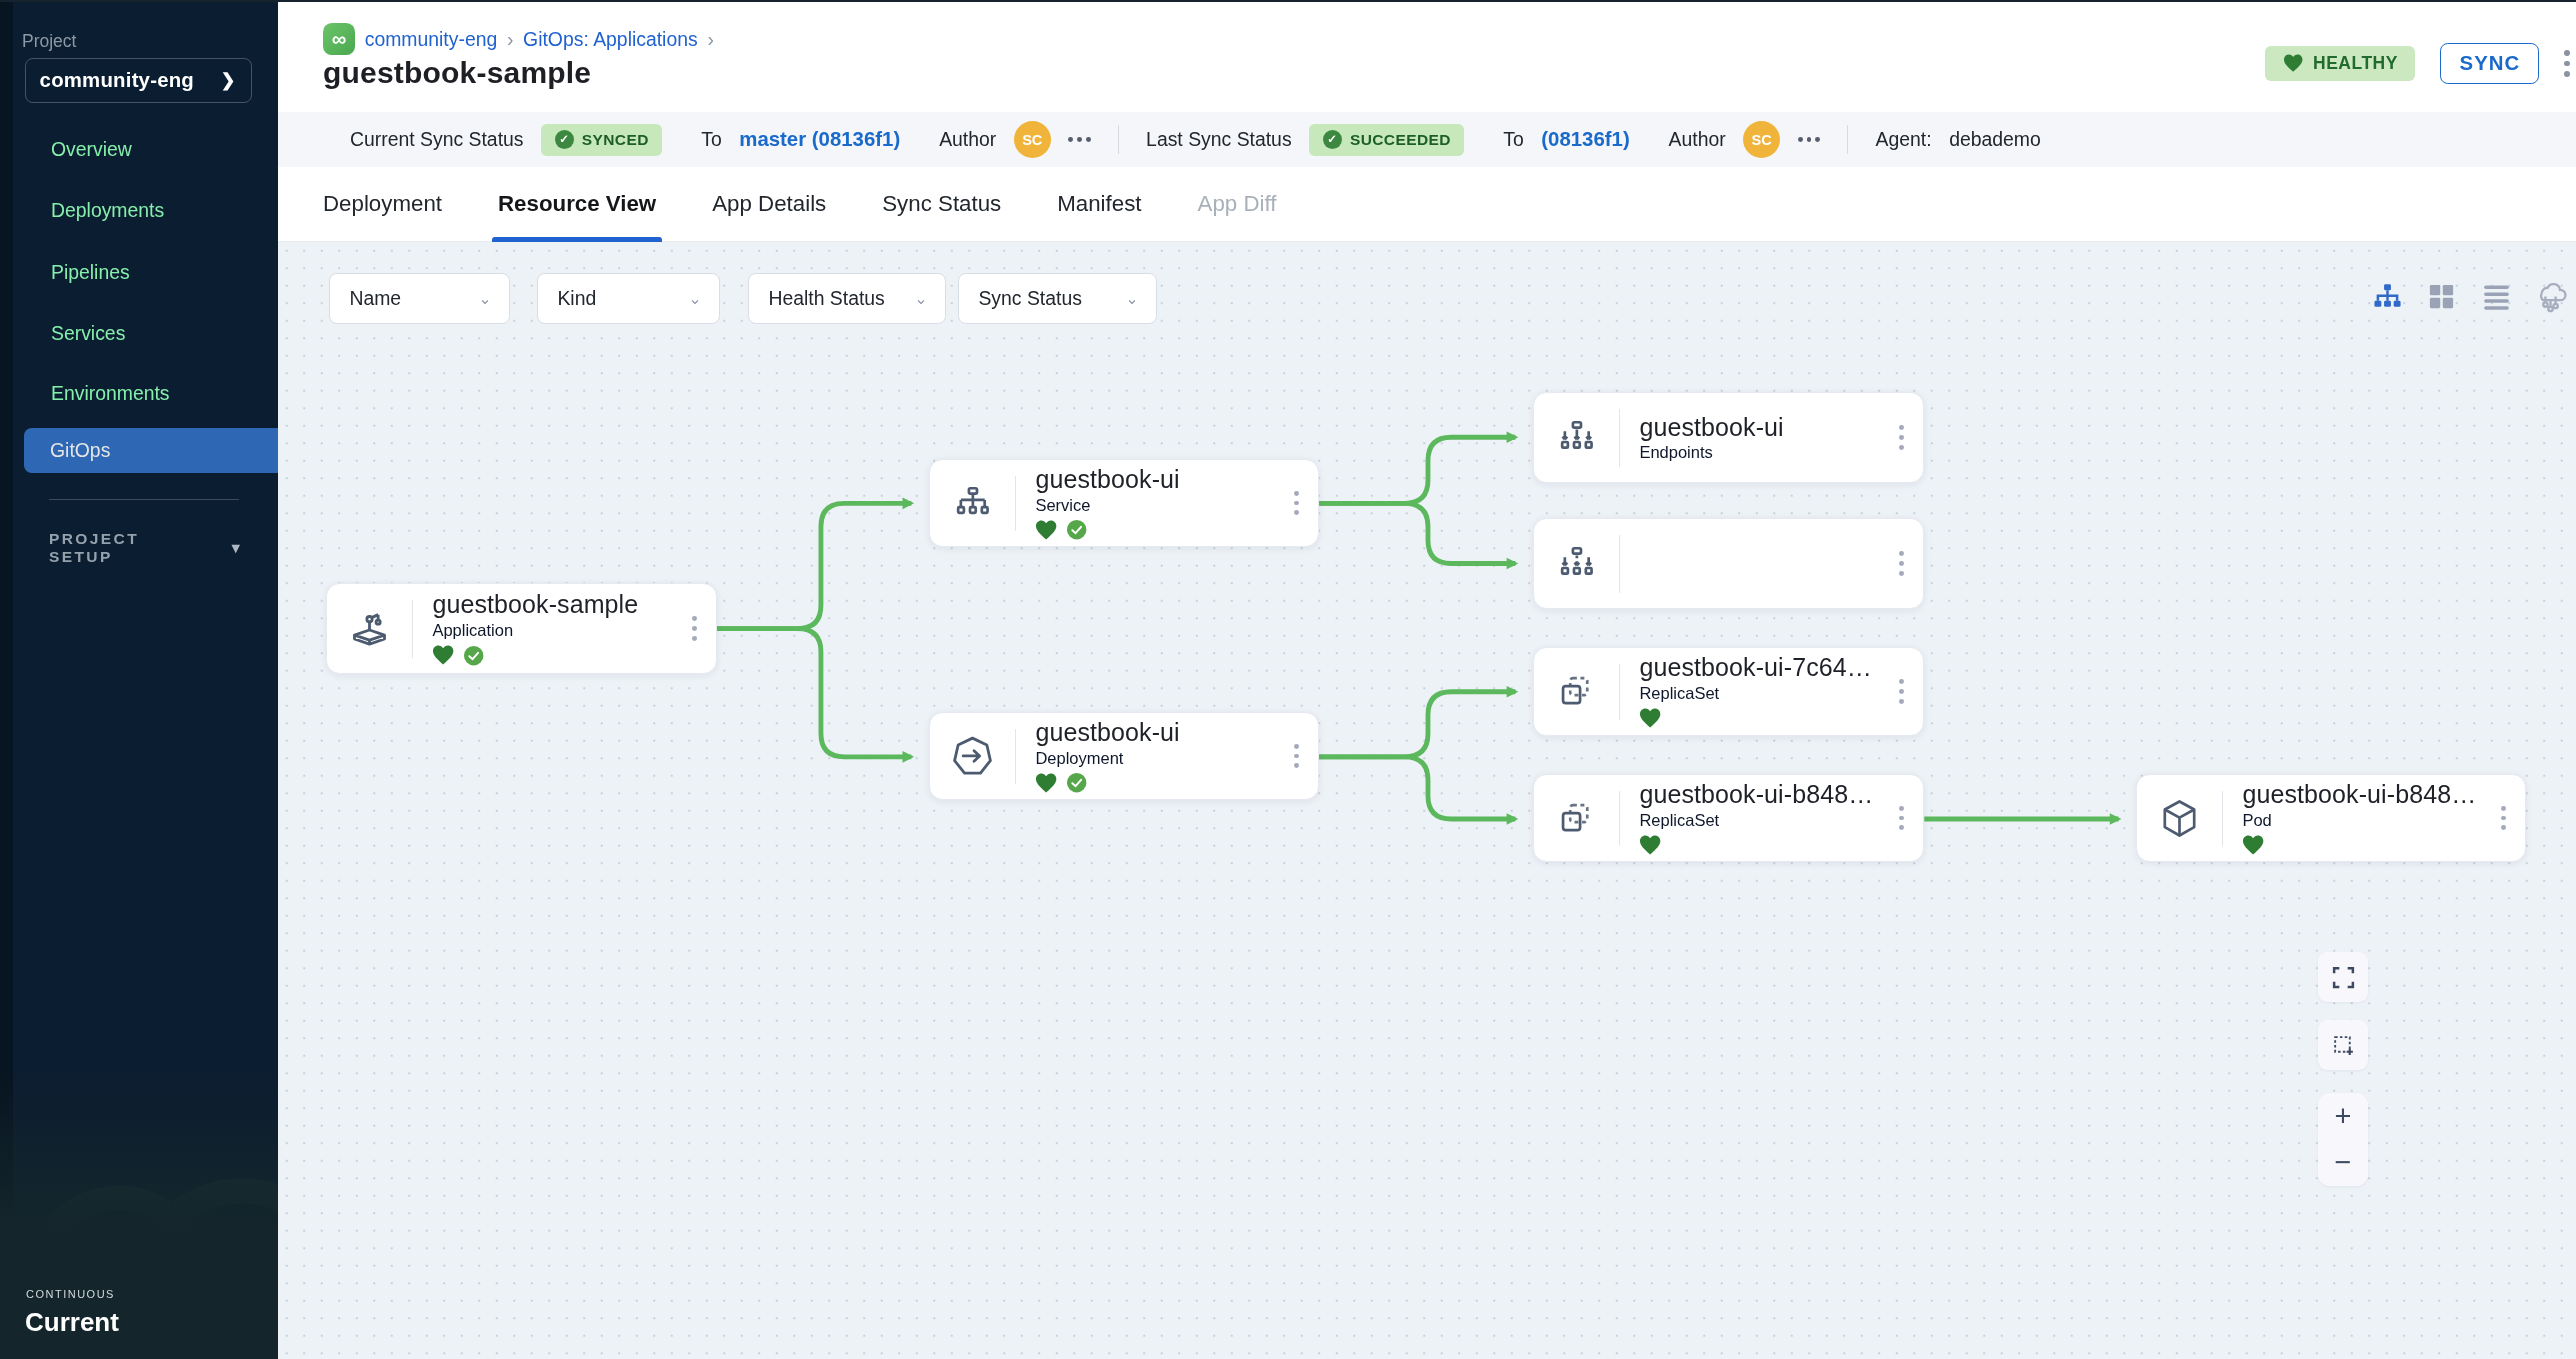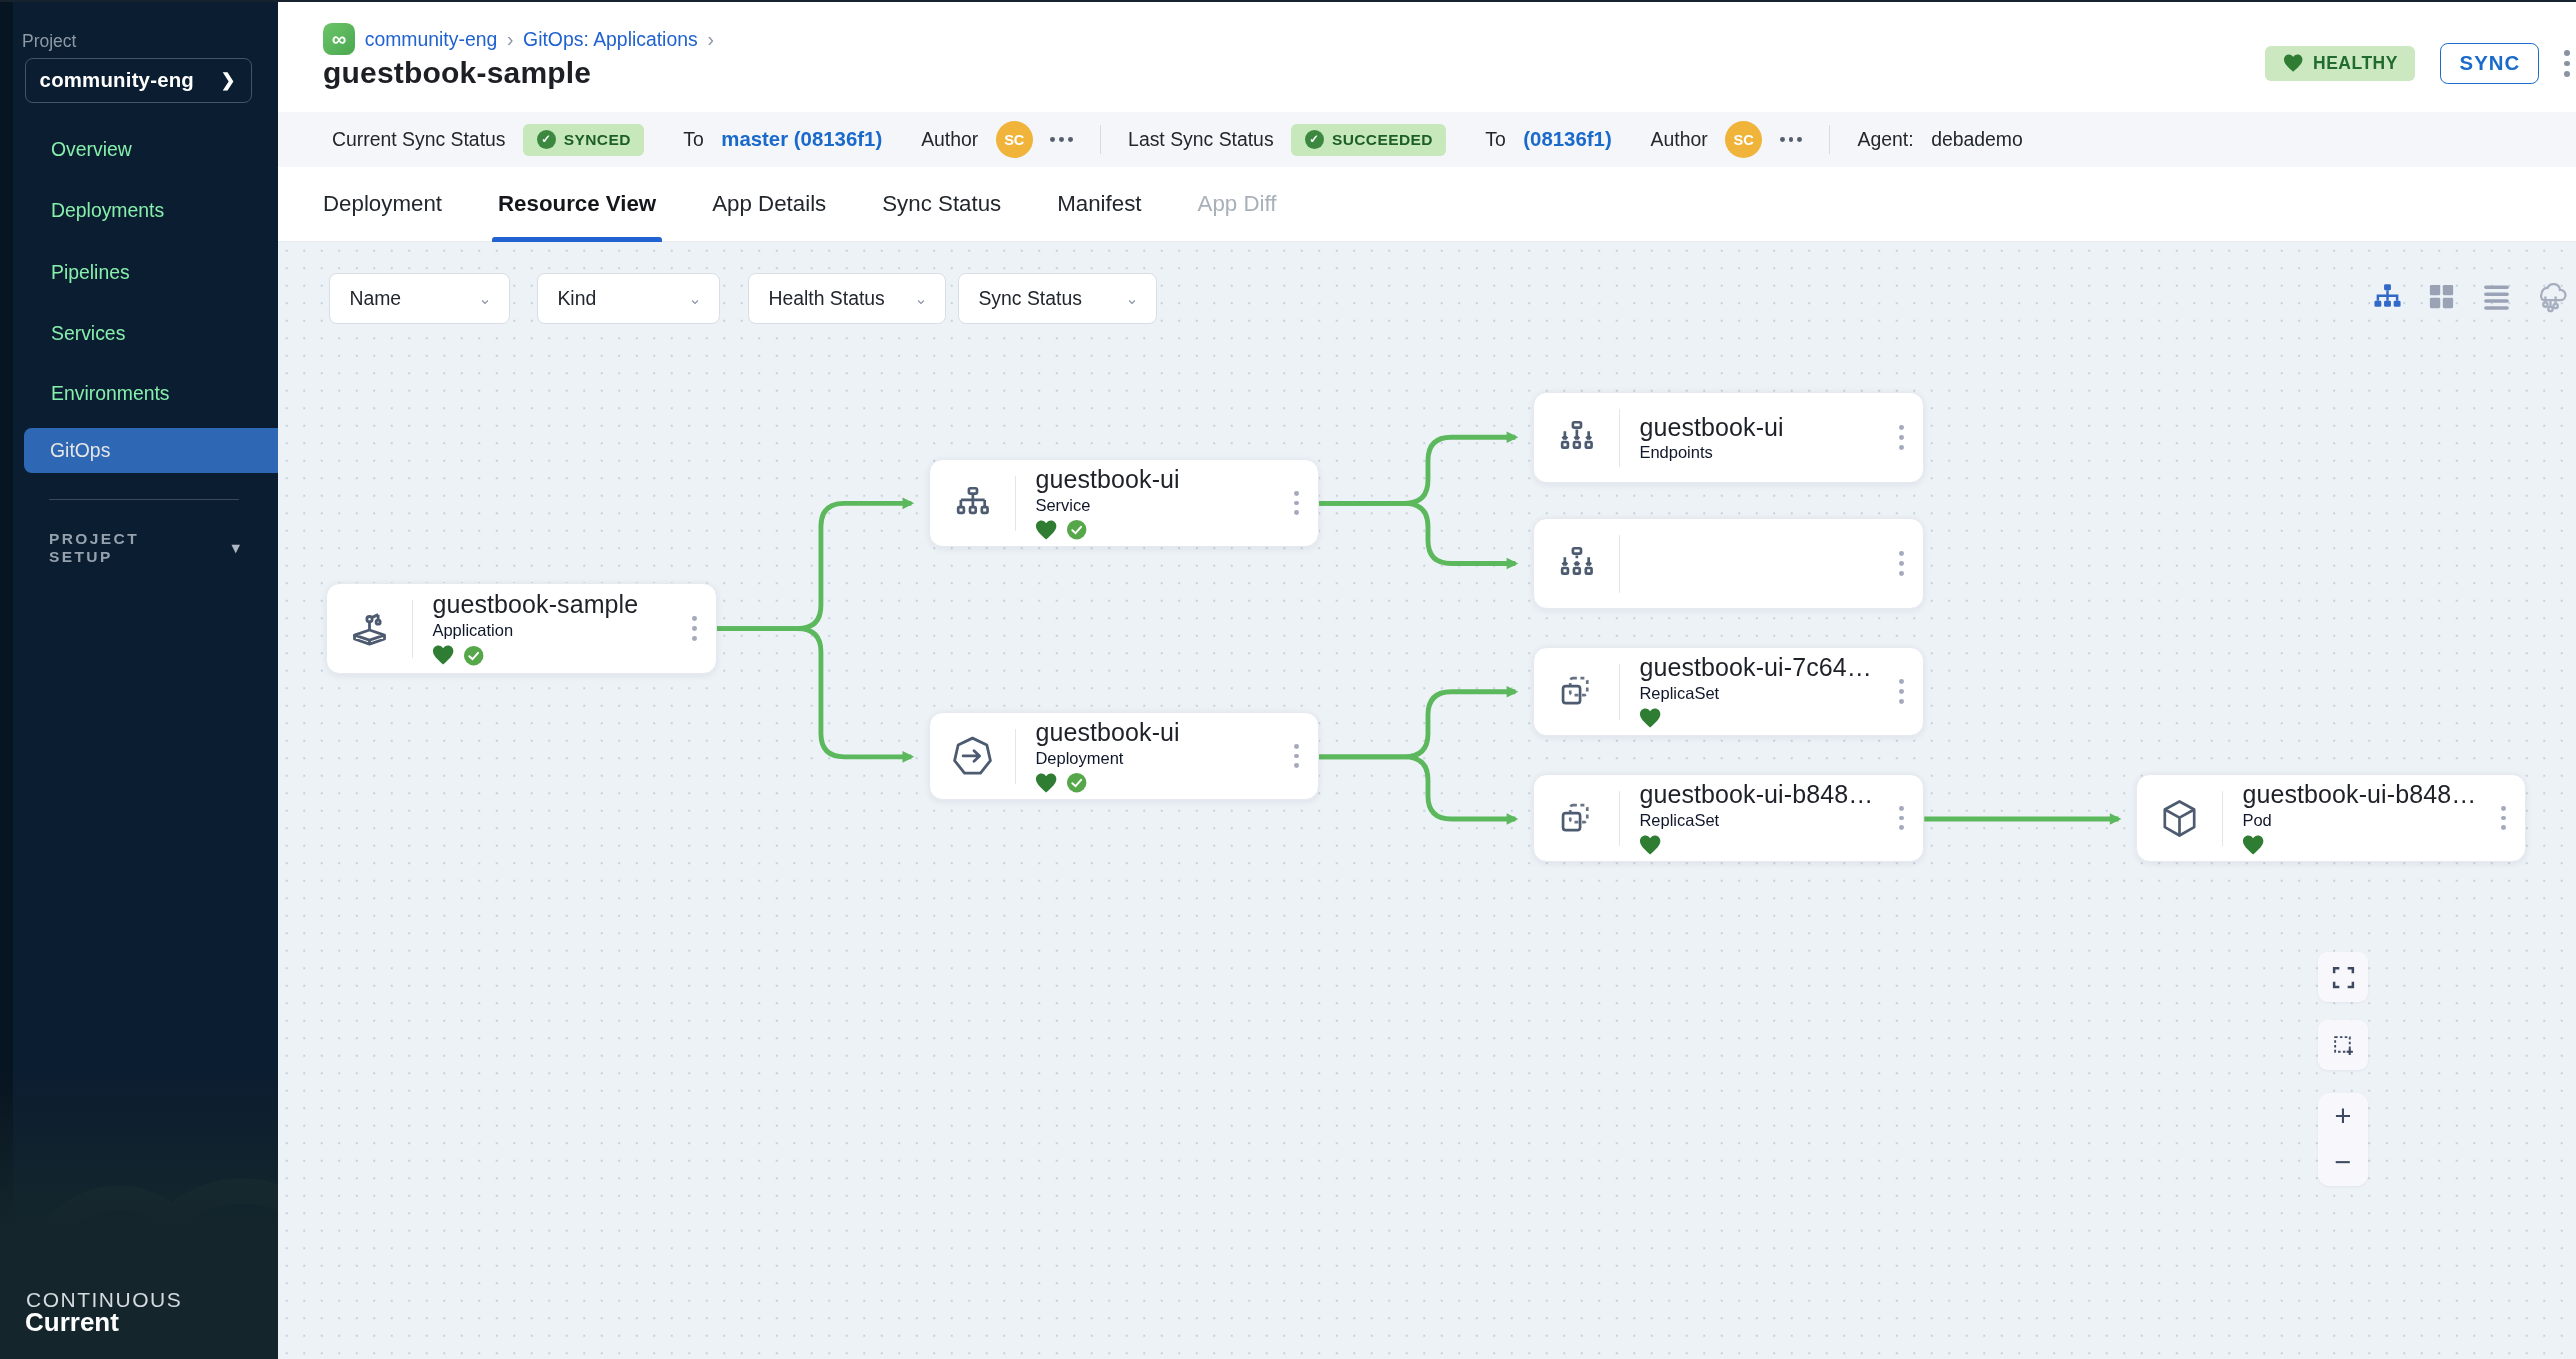--- a/index.html
+++ b/index.html
@@ -13,39 +13,39 @@
   .proj-select { position:absolute; left:25px; top:58px; width:227px; height:45px; border:1.5px solid #44556a; border-radius:7.8px; display:flex; align-items:center; justify-content:space-between; padding:0 15.5px 0 13.6px; cursor:pointer; }
   .proj-select .pname { color:#fff; font-size:20.4px; font-weight:600; letter-spacing:0.2px; }
   .proj-select .chev { color:#fff; font-size:17.5px; font-weight:700; }
   .nav-item { position:absolute; left:0; width:278px; height:45px; display:flex; align-items:center; padding-left:51px; color:#86efac; font-size:19.4px; cursor:pointer; }
   .nav-item.active { left:24px; width:254px; padding-left:26px; background:#2e68b4; border-radius:7.8px 0 0 7.8px; color:#e5e5e5; font-weight:500; }
   .side-divider { position:absolute; left:49px; top:499px; width:190px; height:1px; background:#3b4a5b; }
   .proj-setup { position:absolute; left:49px; top:530px; width:194px; display:flex; align-items:center; gap:29px; color:#96a1ae; font-size:15.5px; font-weight:600; letter-spacing:2.4px; cursor:pointer; }
   .proj-setup .chev-down { font-size:14.6px; letter-spacing:0; color:#aeb7c1; }
   .side-bottom { position:absolute; left:0; bottom:0; width:278px; height:291px; background:linear-gradient(180deg, rgba(20,38,43,0) 0%, #14262b 55%); }
   .swirl { position:absolute; left:0; bottom:0; }
-  .logo-1 { position:absolute; left:26px; top:1288px; color:#d4dadf; font-size:21px; letter-spacing:1.5px; }
+  .logo-1 { position:absolute; left:26px; top:1288px; color:#d4dadf; font-size:11px; letter-spacing:1.5px; }
   .logo-2 { position:absolute; left:25px; top:1307px; color:#fff; font-size:26px; font-weight:700; }
 
   
   .main { position:absolute; left:278px; top:0; width:2298px; height:1360px; }
   .topbar { position:absolute; left:0; top:0; width:2298px; height:112px; background:#fff; }
   .breadcrumb { position:absolute; left:45px; top:23px; display:flex; align-items:center; gap:9.7px; font-size:19.4px; }
   .bc-icon { width:32px; height:32px; border-radius:8.7px; background:linear-gradient(135deg,#6cc46a,#49a84e); color:#fff; display:flex; align-items:center; justify-content:center; font-size:20.4px; font-weight:700; }
   .bc-link { color:#2062cf; cursor:pointer; }
   .bc-sep { color:#8a96a5; font-size:19.4px; }
   .page-title { position:absolute; left:45px; top:56px; font-size:30px; font-weight:700; color:#1d1f24; letter-spacing:0.2px; }
   .top-right { position:absolute; right:13.6px; top:43px; display:flex; align-items:center; gap:25px; }
   .healthy-badge { height:35px; background:#cbe8c0; border-radius:5.8px; display:flex; align-items:center; gap:9.7px; padding:0 17.5px; color:#226b2f; font-size:17.5px; font-weight:700; letter-spacing:0.5px; cursor:pointer; }
   .sync-btn { width:99px; height:41px; background:#fff; border:1.9px solid #1a6acb; border-radius:7.8px; color:#1a6acb; font-size:20.4px; font-weight:600; letter-spacing:1px; display:flex; align-items:center; justify-content:center; cursor:pointer; }
   .kebab-v { display:flex; flex-direction:column; gap:4.9px; padding:3.9px 0; cursor:pointer; margin-right:-7.8px; }
   .kebab-v span { width:5.8px; height:5.8px; border-radius:50%; background:#8b93a3; }
 
   
-  .statusbar { position:absolute; left:0; top:112px; width:2298px; height:55px; background:#f4f6f9; display:flex; align-items:center; padding-left:54px; gap:17.5px; font-size:19.4px; color:#22272e; }
+  .statusbar { position:absolute; left:0; top:112px; width:2298px; height:55px; background:#f4f6f9; display:flex; align-items:center; padding-left:72px; gap:17.5px; font-size:19.4px; color:#22272e; }
   .chip { height:32px; border-radius:5.8px; background:#c6e8ba; display:flex; align-items:center; gap:7.8px; padding:0 13.6px; color:#1d5e26; font-size:15.5px; font-weight:700; letter-spacing:0.4px; }
   .chip .ck { width:19.4px; height:19.4px; border-radius:50%; background:#3d8840; color:#fff; font-size:11.7px; display:flex; align-items:center; justify-content:center; font-weight:700; }
   .sb-target { color:#1a6acb; font-weight:700; font-size:20.4px; cursor:pointer; }
   .avatar { width:37px; height:37px; border-radius:50%; background:#f0b43a; color:#fff; font-size:14.6px; font-weight:700; display:flex; align-items:center; justify-content:center; cursor:pointer; }
   .dots-h { display:flex; gap:3.9px; cursor:pointer; }
   .dots-h span { width:4.9px; height:4.9px; border-radius:50%; background:#565d6d; }
   .sb-div { width:1px; height:29px; background:#d6dbe2; margin:0 9.7px; }
   .sb-gap { width:3.9px; }
 
   

